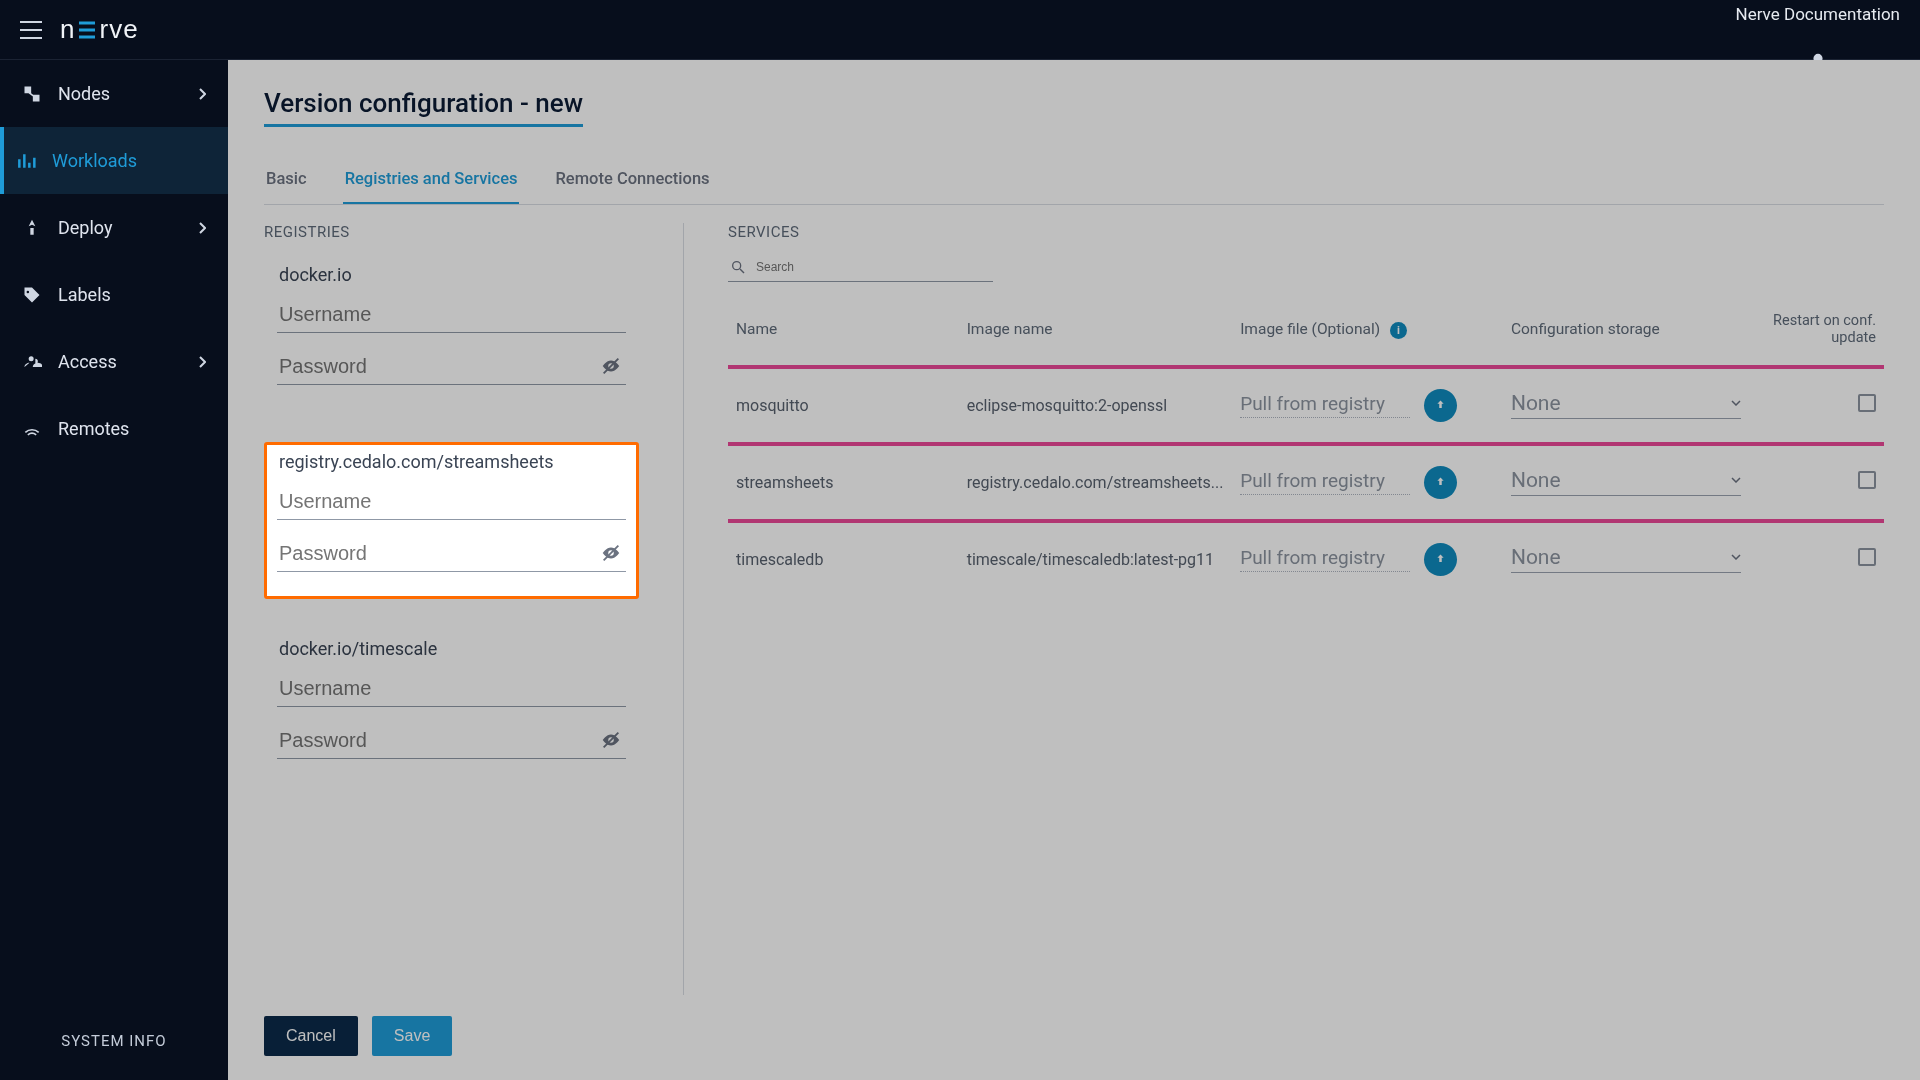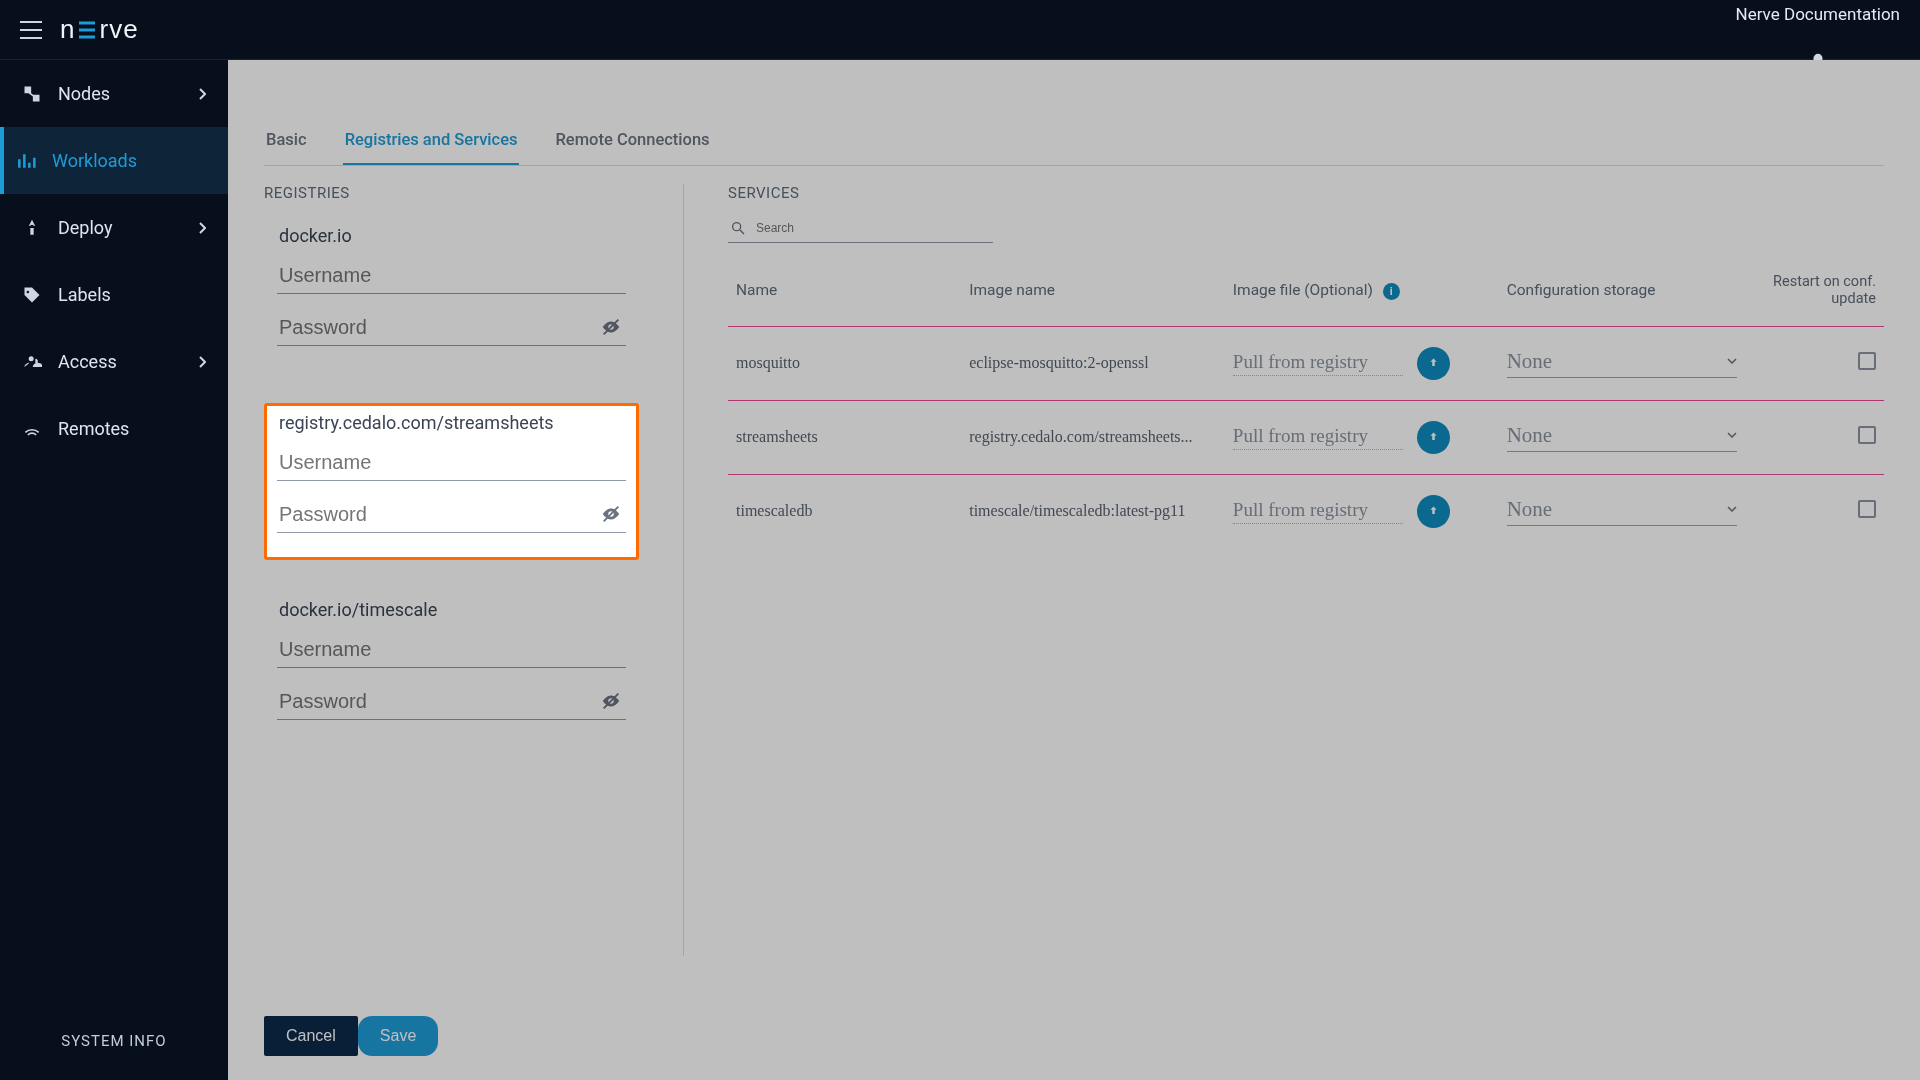--- a/index.html
+++ b/index.html
@@ -60,34 +60,34 @@
     width:100%; border:none; border-bottom:1px solid #8f98a6; background:transparent;
     font-size:20px; color:#858e9c; padding:8px 2px 6px; outline:none;
   }
   .eye-btn { position:absolute; right:4px; top:50%; transform:translateY(-50%);}
 
   
   .search-wrap { display:flex; align-items:center; gap:10px; border-bottom:1px solid #8f98a6; width:265px; padding:4px 2px 6px; margin-bottom:20px;}
   .search-input { border:none; outline:none; background:transparent; font-size:12px; color:#6b7280; flex:1;}
   table { width:100%; border-collapse:collapse; }
   thead th { text-align:left; font-weight:400; font-size:15.5px; color:#5f6b7a; padding:10px 8px 18px;}
-  tbody td { font-size:16px; color:#59626f; padding:20px 8px; border-top:1px solid #ec4899;font-family:Liberation Serif, serif;}
+  tbody td { font-size:16px; color:#59626f; padding:20px 8px; border-top:4px solid #ec4899;}
   .th-restart { text-align:right; font-size:14.5px; line-height:1.2; width:120px;}
   .pull-cell { display:flex; align-items:center; gap:14px;}
   .pull-text { font-size:19px; color:#8b939f; border-bottom:1px dotted #aeb5c0; padding-bottom:2px; width:170px;}
   .upload-circle { width:33px; height:33px; border-radius:50%; background:#0f8bbf; display:flex; align-items:center; justify-content:center;}
   .storage-cell { display:flex; align-items:center; justify-content:space-between; border-bottom:1px solid #9aa2af; width:230px; font-size:21px; color:#8b939f; padding-bottom:3px;}
   .checkbox { width:18px; height:18px; border:2px solid #8b939f; border-radius:2px; display:inline-block;}
   .info-badge { display:inline-flex; width:17px; height:17px; border-radius:50%; background:#0f8bbf; color:white; align-items:center; justify-content:center; font-size:11px; font-weight:bold; margin-left:6px; vertical-align:middle;}
 
   
-  .footer-btns { position:absolute; left:36px; bottom:24px; display:flex; }
+  .footer-btns { position:absolute; left:36px; bottom:24px; display:flex; gap:14px;}
   .btn { padding:11px 22px; font-size:16px; border:none; cursor:pointer; border-radius:2px;}
   .btn-cancel { background:#0b2a4a; color:#ffffff;}
-  .btn-save { background:#1f9cd8; color:#ffffff;border-radius:14px;}
+  .btn-save { background:#1f9cd8; color:#ffffff;}
 
   svg { display:block; }
 </style>
 </head>
 <body>
 
 <div class="topbar">
   <div class="hamburger icon-btn">
     <svg width="22" height="18" viewBox="0 0 22 18">
         <path d="M0 1h22M0 9h22M0 17h22" stroke="#cfd6e2" stroke-width="2"></path>
@@ -185,20 +185,21 @@
     <svg width="20" height="20" viewBox="0 0 24 24">
         <path fill="none" stroke="#cfd6e2" stroke-width="2" d="M4 16a12 12 0 0116 0M7 19a8 8 0 0110 0M12 22h0"></path>
       </svg>
     <span>Remotes</span>
   </div>
   <div class="sidebar-footer">SYSTEM INFO</div>
 </div>
 
 <div class="main">
   <div class="content">
+    <div class="page-title">Version configuration - new</div>
 
     <div class="tabs">
       <div class="tab">Basic</div>
       <div class="tab active">Registries and Services</div>
       <div class="tab">Remote Connections</div>
     </div>
     <div class="tab-row-border"></div>
 
     <div class="panels">
 

